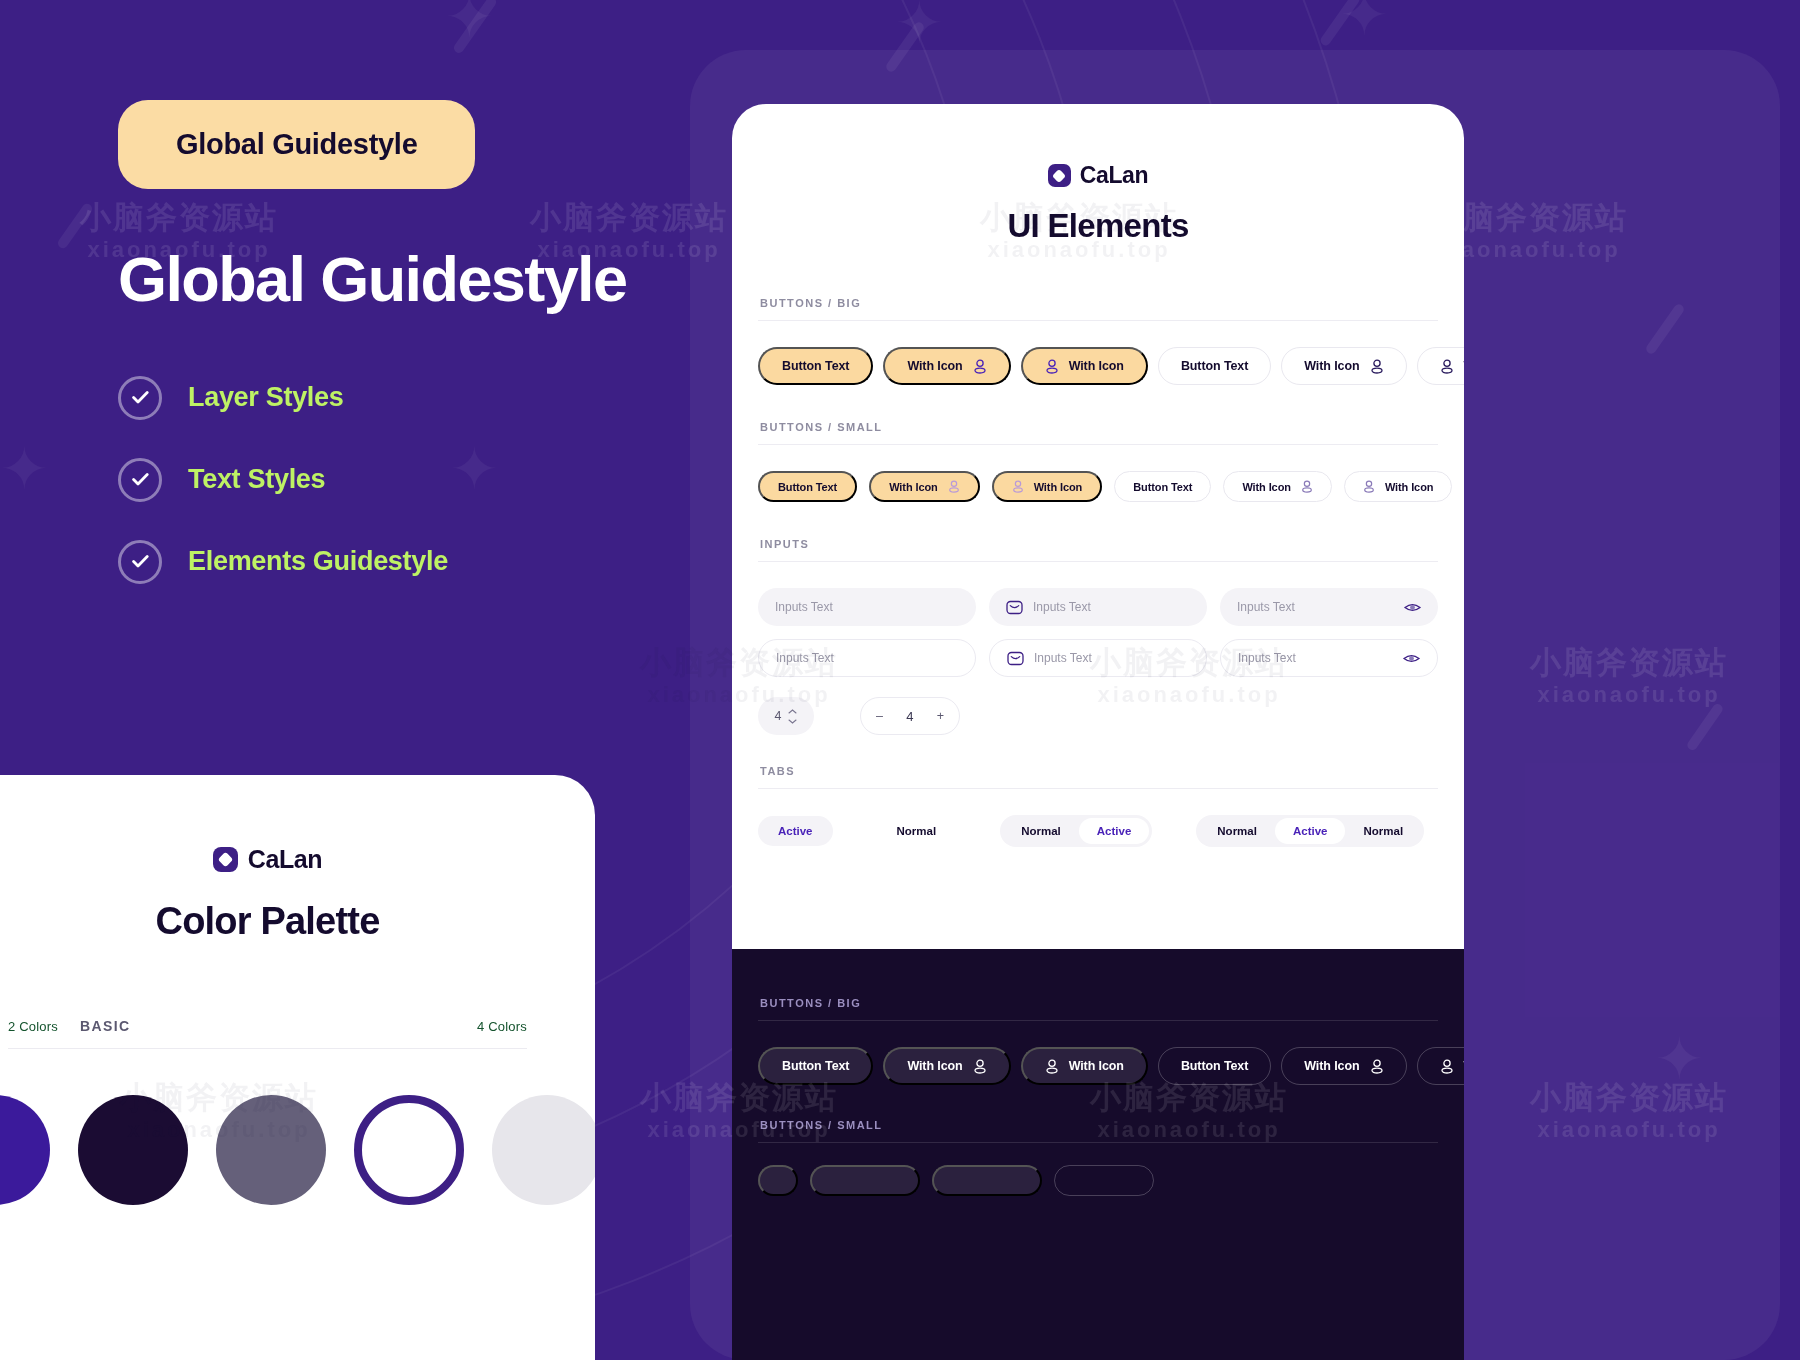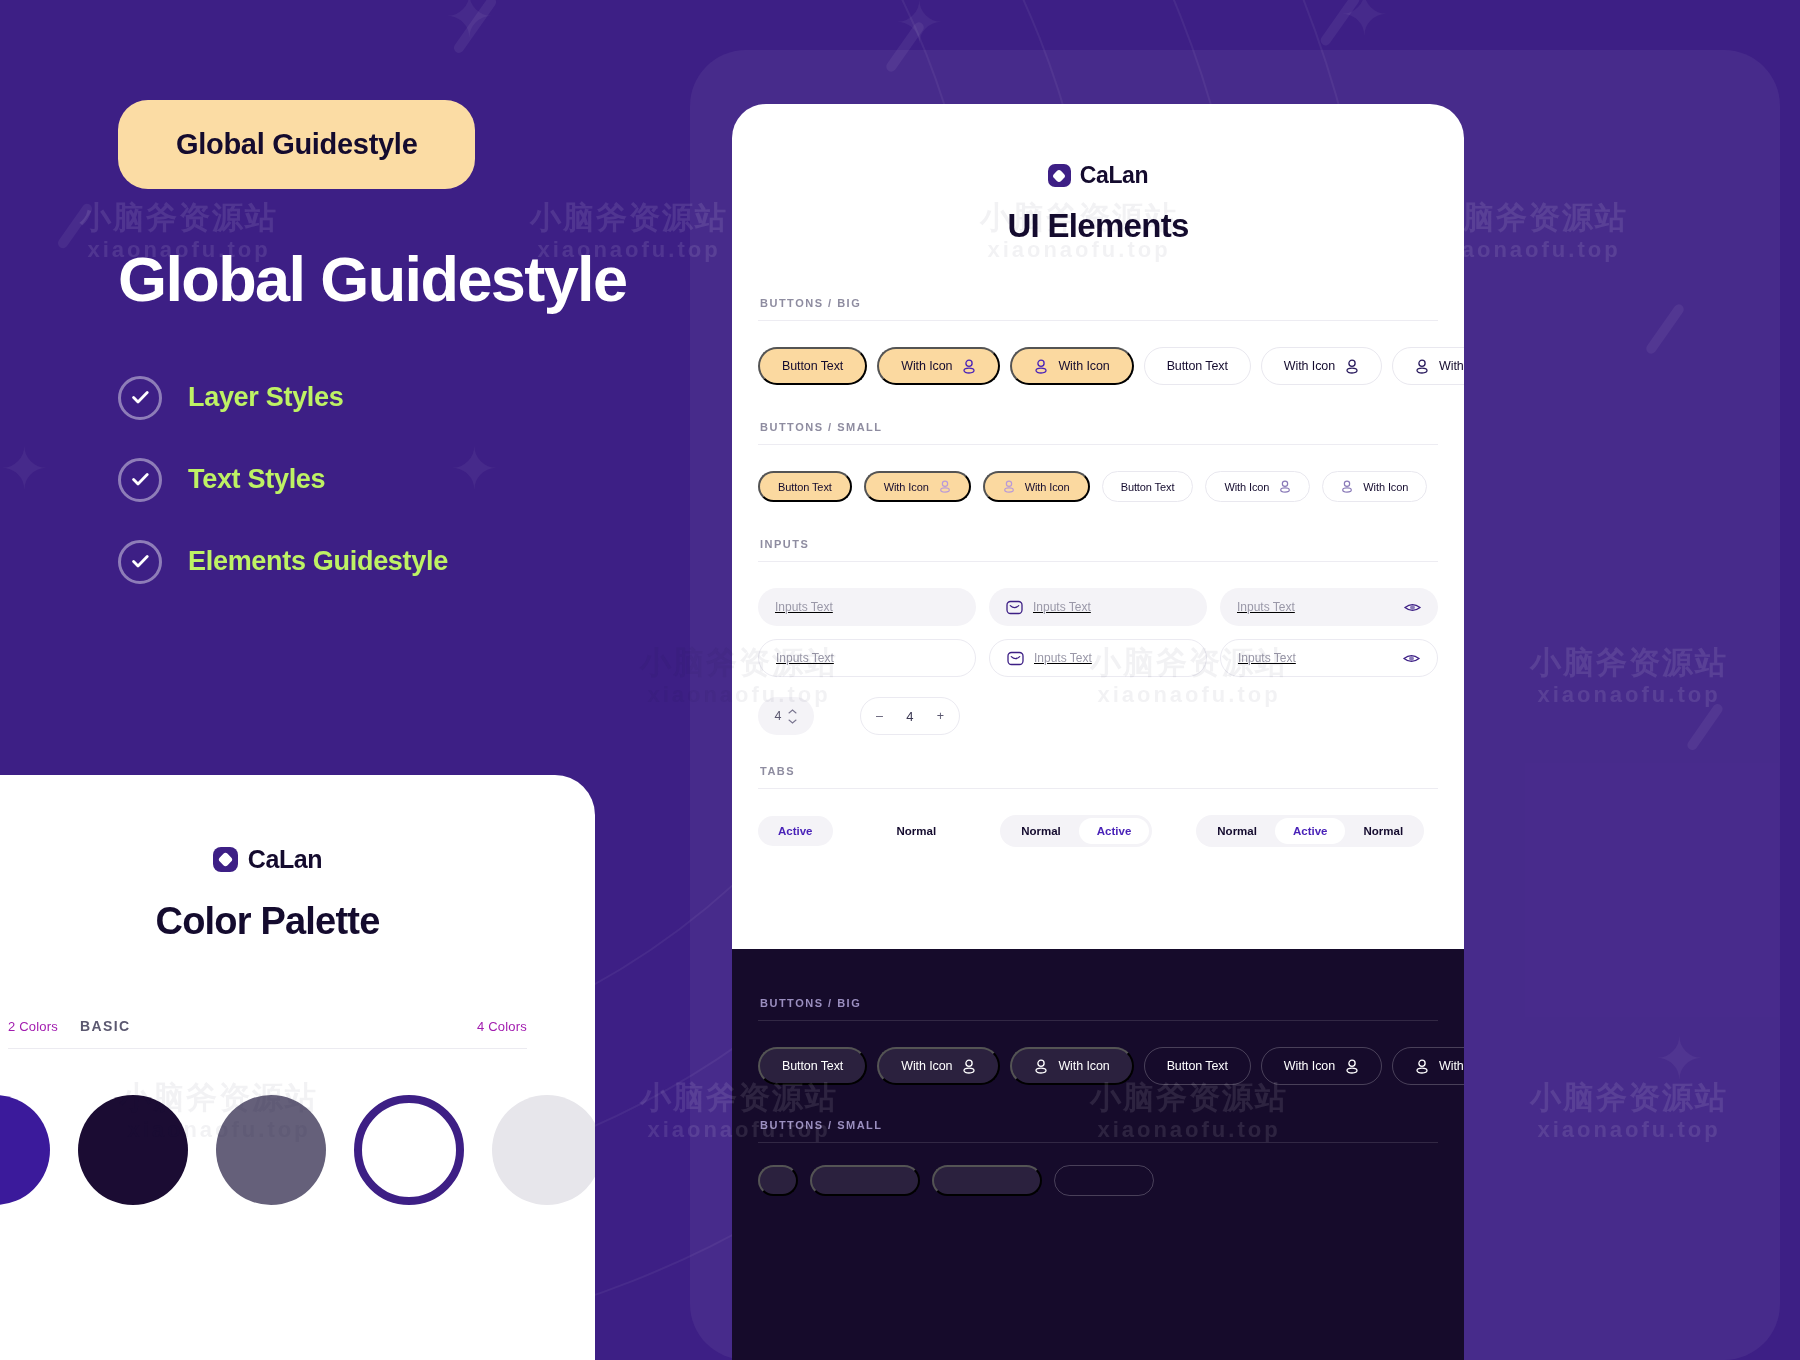--- a/index.html
+++ b/index.html
@@ -122,21 +122,21 @@
     letter-spacing: -0.8px;
     margin-top: 26px;
   }
   .palette-meta {
     display: flex; align-items: baseline;
     gap: 22px;
     padding: 0 68px;
     margin-top: 75px;
   }
   .meta-count {
-    color: #a21caf;
+    color: #14532d;
     font-size: 13px;
     letter-spacing: 0.2px;
   }
   .meta-name {
     color: #5B5870;
     font-size: 14px;
     font-weight: bold;
     letter-spacing: 1.4px;
   }
   .meta-spacer { flex: 1; }
@@ -227,21 +227,21 @@
     align-items: center;
     gap: 10px;
     margin-top: 26px;
   }
   .btn-row.small { gap: 12px; }
 
   .btn {
     display: flex; align-items: center; justify-content: center;
     gap: 10px;
     border-radius: 999px;
-    font-weight: normal;
+    font-weight: bold;
     letter-spacing: -0.1px;
     white-space: nowrap;
     flex: 0 0 auto;
   }
   .btn-big { height: 38px; padding: 0 22px; font-size: 12.5px; }
   .btn-small { height: 31px; padding: 0 18px; font-size: 11px; }
   .btn-fill { background: #FBD9A0; color: #140B2E; }
   .btn-outline { background: #FFFFFF; color: #140B2E; border: 1.3px solid #E9E8EF; }
 
   .btn svg { display: block; flex: 0 0 auto; }
@@ -253,21 +253,20 @@
     gap: 13px;
     margin-top: 26px;
   }
   .input-box {
     height: 38px;
     background: #F4F3F7;
     border-radius: 999px;
     display: flex; align-items: center;
     gap: 10px;
     padding: 0 17px;
-    text-decoration: underline;
   }
   .input-box.outline { background: #FFFFFF; border: 1.3px solid #EBEAF1; }
   .input-text {
     color: #9A98A8;
     font-size: 12px;
     flex: 1;
   }
   .input-icon { flex: 0 0 auto; display: flex; }
 
   .stepper-row {

